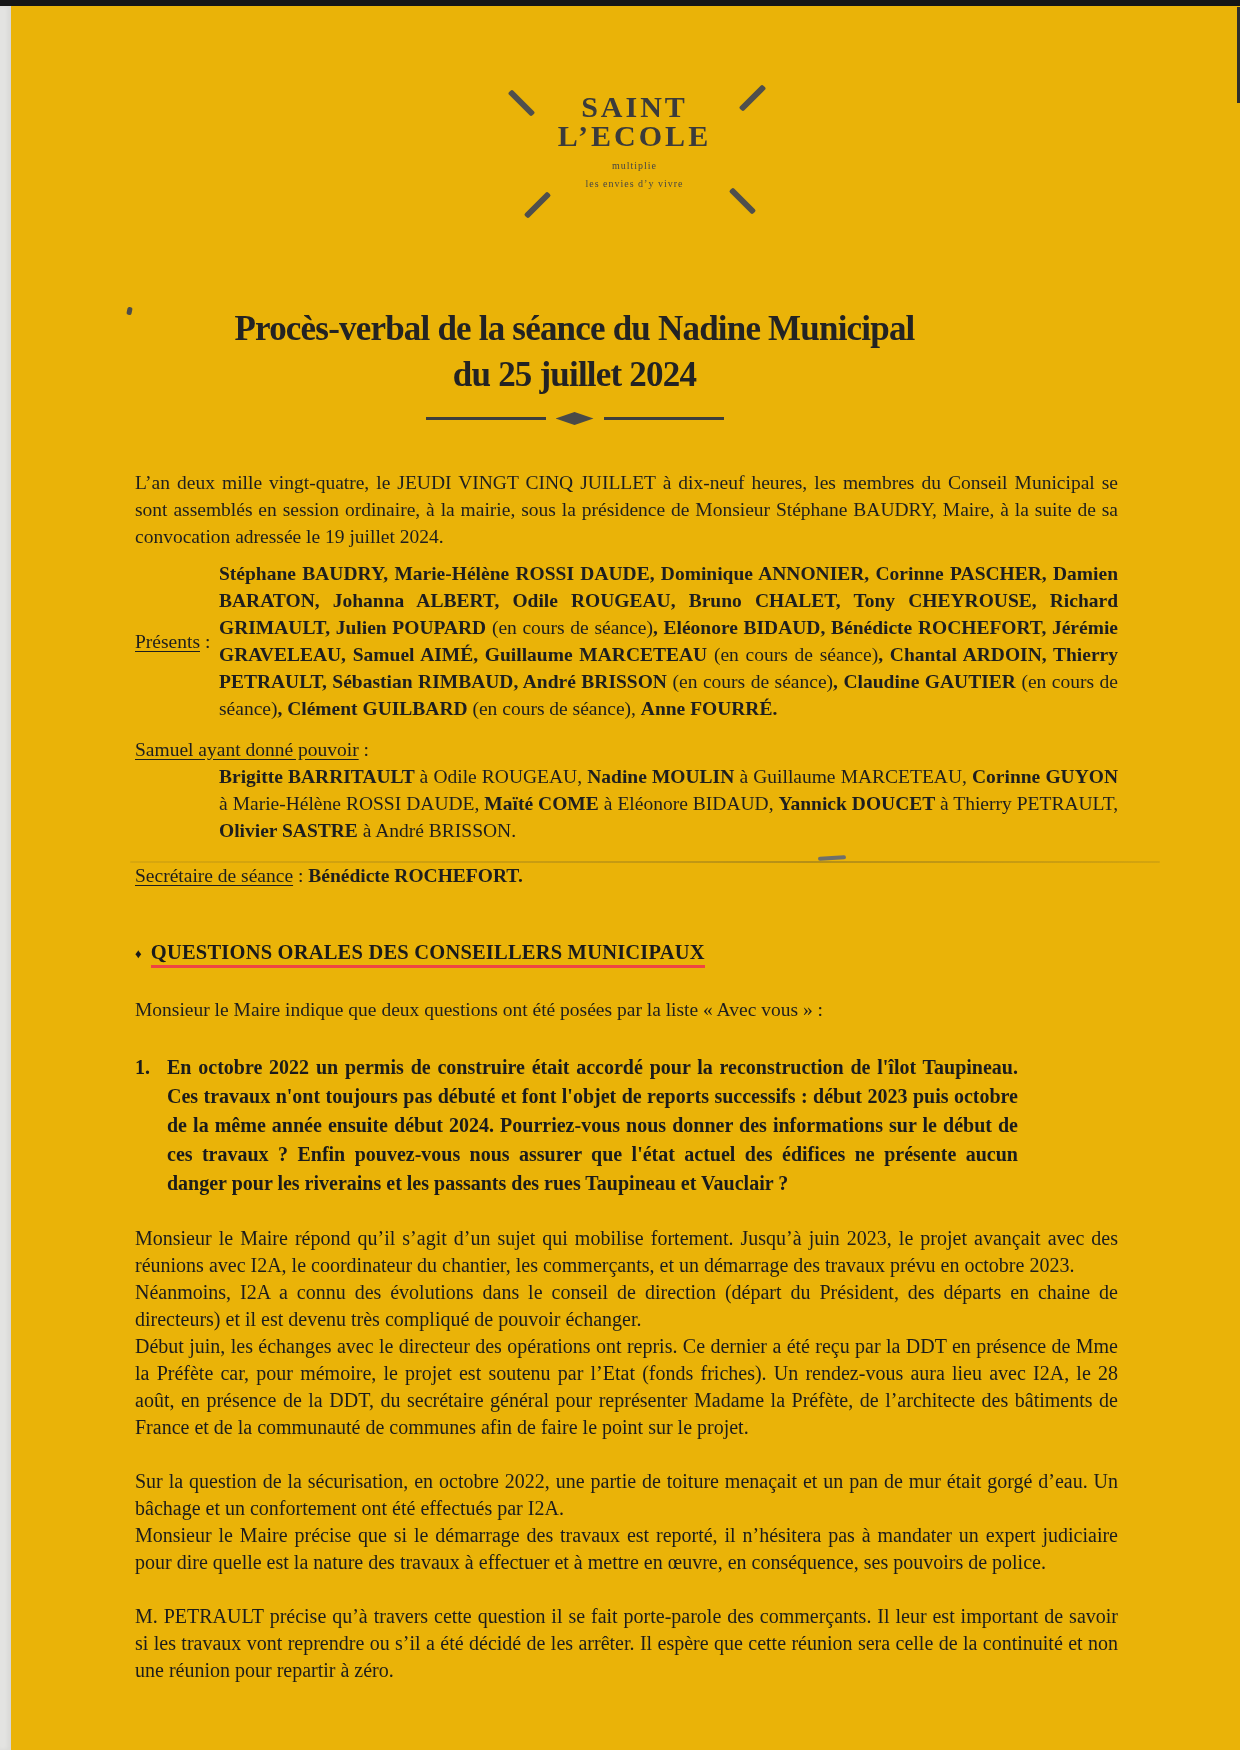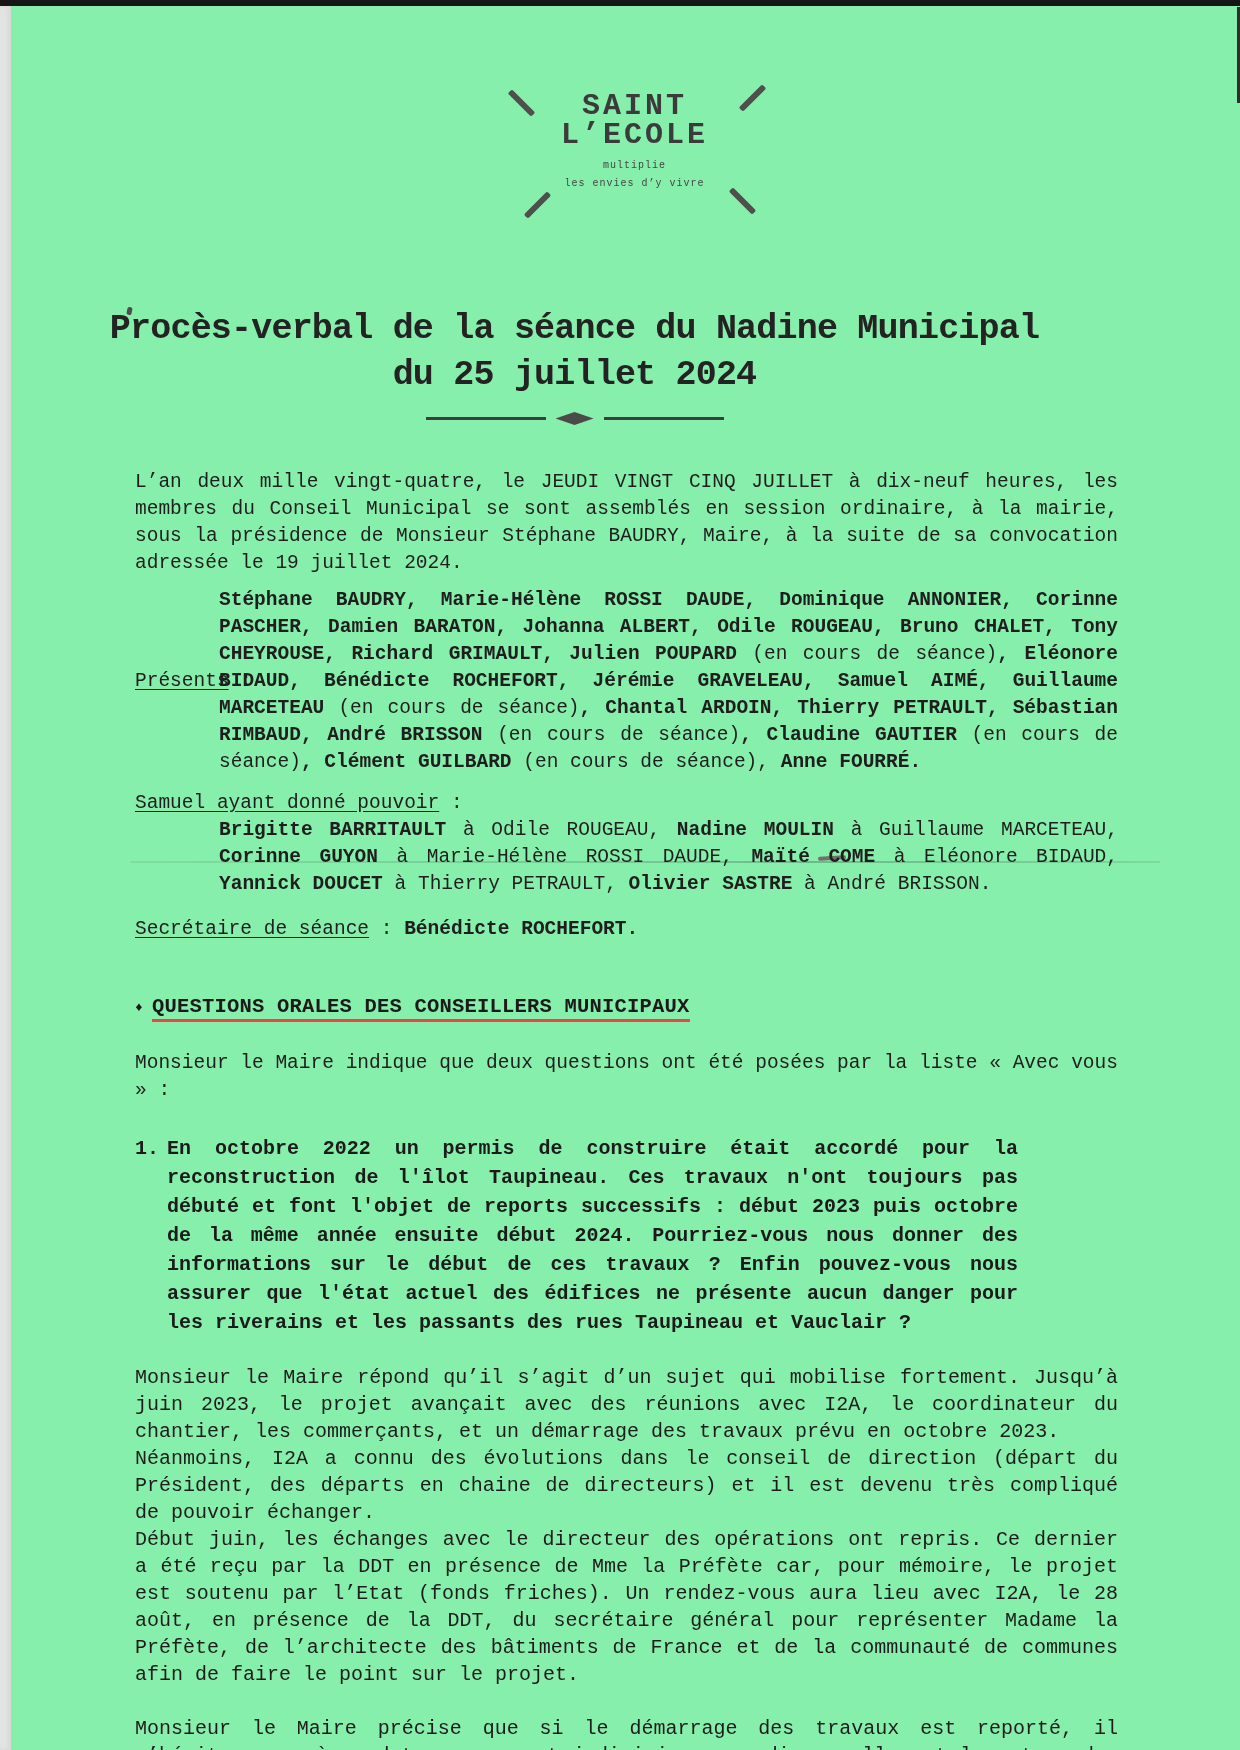--- a/index.html
+++ b/index.html
@@ -1,19 +1,19 @@
 <!DOCTYPE html>
 <html lang="fr"><head>
 <meta charset="utf-8">
 <style>
   html,body{margin:0;padding:0;background:#ffffff;}
   .scan{
     position:relative;width:1240px;height:1750px;overflow:hidden;
-    background:#86efac;
-    font-family:Liberation Mono, monospace;
+    background:#eab308;
+    font-family:Liberation Serif, serif;
     color:#1c1c1c;
     -webkit-font-smoothing:antialiased;
   }
   
   .top-edge{position:absolute;left:0;top:0;width:1240px;height:6px;background:#161616;}
   .left-band{position:absolute;left:0;top:6px;width:11px;height:1744px;background:#e3e3e1;box-shadow:inset -3px 0 4px rgba(0,0,0,0.05);}
   .right-tick{position:absolute;right:0;top:7px;width:3px;height:96px;background:#2e2e2e;}
   .speck{position:absolute;left:127px;top:307px;width:5px;height:8px;background:#4d4d4b;border-radius:2px;transform:rotate(12deg);}
   .seam{position:absolute;left:130px;top:861px;width:1030px;height:2px;
         background:linear-gradient(to right,rgba(60,60,55,.10),rgba(60,60,55,.22) 52%,rgba(60,60,55,.30) 66%,rgba(60,60,55,.12));border-radius:1px;}
@@ -123,20 +123,21 @@
       <div class="q-text">En octobre 2022 un permis de construire était accordé pour la reconstruction de l'îlot Taupineau. Ces travaux n'ont toujours pas débuté et font l'objet de reports successifs : début 2023 puis octobre de la même année ensuite début 2024. Pourriez-vous nous donner des informations sur le début de ces travaux ? Enfin pouvez-vous nous assurer que l'état actuel des édifices ne présente aucun danger pour les riverains et les passants des rues Taupineau et Vauclair ?</div>
     </div>
 
     <div class="answer">
       <div>Monsieur le Maire répond qu’il s’agit d’un sujet qui mobilise fortement. Jusqu’à juin 2023, le projet avançait avec des réunions avec I2A, le coordinateur du chantier, les commerçants, et un démarrage des travaux prévu en octobre 2023.</div>
       <div>Néanmoins, I2A a connu des évolutions dans le conseil de direction (départ du Président, des départs en chaine de directeurs) et il est devenu très compliqué de pouvoir échanger.</div>
       <div>Début juin, les échanges avec le directeur des opérations ont repris. Ce dernier a été reçu par la DDT en présence de Mme la Préfète car, pour mémoire, le projet est soutenu par l’Etat (fonds friches). Un rendez-vous aura lieu avec I2A, le 28 août, en présence de la DDT, du secrétaire général pour représenter Madame la Préfète, de l’architecte des bâtiments de France et de la communauté de communes afin de faire le point sur le projet.</div>
     </div>
 
     <div class="answer">
+      <div>Sur la question de la sécurisation, en octobre 2022, une partie de toiture menaçait et un pan de mur était gorgé d’eau. Un bâchage et un confortement ont été effectués par I2A.</div>
       <div>Monsieur le Maire précise que si le démarrage des travaux est reporté, il n’hésitera pas à mandater un expert judiciaire pour dire quelle est la nature des travaux à effectuer et à mettre en œuvre, en conséquence, ses pouvoirs de police.</div>
     </div>
 
     <div class="answer">
       <div>M. PETRAULT précise qu’à travers cette question il se fait porte-parole des commerçants. Il leur est important de savoir si les travaux vont reprendre ou s’il a été décidé de les arrêter. Il espère que cette réunion sera celle de la continuité et non une réunion pour repartir à zéro.</div>
     </div>
 
   </div>
 </div>
 

